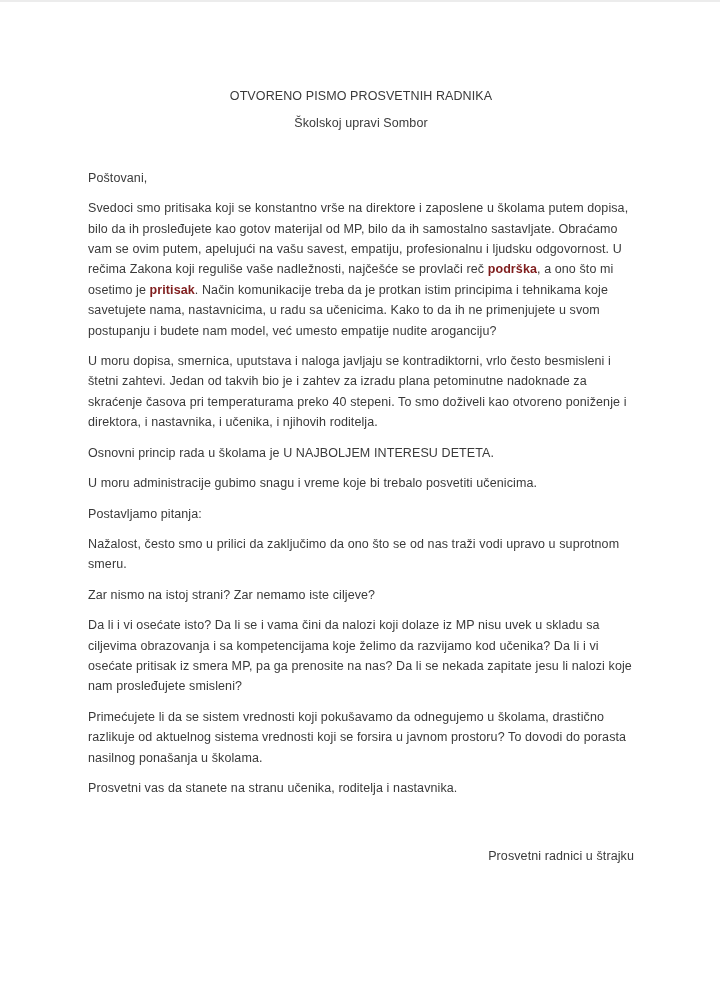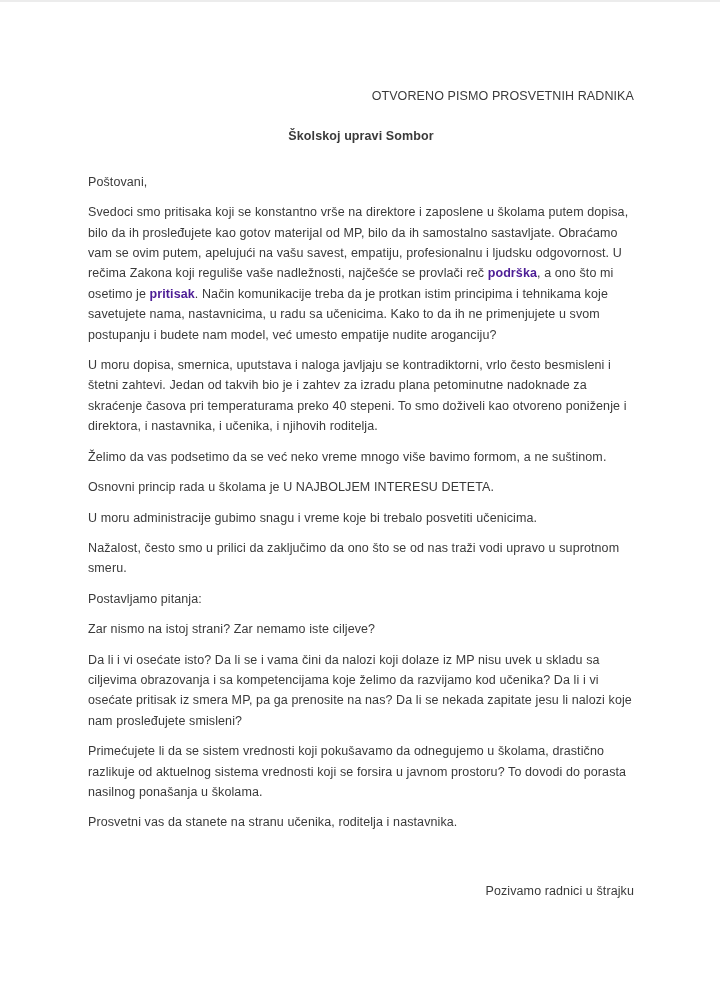--- a/index.html
+++ b/index.html
@@ -23,60 +23,58 @@
     position: absolute;
     left: 88px;
     right: 86px;
     top: 84px;
     color: var(--ink);
     font-size: 12.5px;
     line-height: 20.4px;
     letter-spacing: 0.1px;
   }
   .title {
-    text-align: right;
-    margin-bottom: 20px;
+    text-align: center;
+    margin-bottom: 7px;
     white-space: nowrap;
   }
   .subtitle {
     text-align: center;
-    margin-bottom: 25px;
-    font-weight: bold;
+    margin-bottom: 34px;
   }
   .salutation {
     margin-bottom: 10px;
   }
   .body p {
     margin-bottom: 10px;
   }
   .body b {
     font-weight: 700;
-    color: #4c1d95;
+    color: #7f1d1d;
   }
   .signature {
     text-align: right;
     margin-top: 48px;
   }
 </style>
 </head>
 <body>
 
 <div class="page">
   <div class="doc">
     <div class="title">OTVORENO PISMO PROSVETNIH RADNIKA</div>
     <div class="subtitle">Školskoj upravi Sombor</div>
     <div class="salutation">Poštovani,</div>
     <div class="body" id="letter-body">
         <p>Svedoci smo pritisaka koji se konstantno vrše na direktore i zaposlene u školama putem dopisa, bilo da ih prosleđujete kao gotov materijal od MP, bilo da ih samostalno sastavljate. Obraćamo vam se ovim putem, apelujući na vašu savest, empatiju, profesionalnu i ljudsku odgovornost. U rečima Zakona koji reguliše vaše nadležnosti, najčešće se provlači reč <b>podrška</b>, a ono što mi osetimo je <b>pritisak</b>. Način komunikacije treba da je protkan istim principima i tehnikama koje savetujete nama, nastavnicima, u radu sa učenicima. Kako to da ih ne primenjujete u svom postupanju i budete nam model, već umesto empatije nudite aroganciju?</p>
         <p>U moru dopisa, smernica, uputstava i naloga javljaju se kontradiktorni, vrlo često besmisleni i štetni zahtevi. Jedan od takvih bio je i zahtev za izradu plana petominutne nadoknade za skraćenje časova pri temperaturama preko 40 stepeni. To smo doživeli kao otvoreno poniženje i direktora, i nastavnika, i učenika, i njihovih roditelja.</p>
-        <p>Želimo da vas podsetimo da se već neko vreme mnogo više bavimo formom, a ne suštinom.</p>
         <p>Osnovni princip rada u školama je U NAJBOLJEM INTERESU DETETA.</p>
         <p>U moru administracije gubimo snagu i vreme koje bi trebalo posvetiti učenicima.</p>
+        <p>Postavljamo pitanja:</p>
         <p>Nažalost, često smo u prilici da zaključimo da ono što se od nas traži vodi upravo u suprotnom smeru.</p>
-        <p>Postavljamo pitanja:</p>
         <p>Zar nismo na istoj strani? Zar nemamo iste ciljeve?</p>
         <p>Da li i vi osećate isto? Da li se i vama čini da nalozi koji dolaze iz MP nisu uvek u skladu sa ciljevima obrazovanja i sa kompetencijama koje želimo da razvijamo kod učenika? Da li i vi osećate pritisak iz smera MP, pa ga prenosite na nas? Da li se nekada zapitate jesu li nalozi koje nam prosleđujete smisleni?</p>
         <p>Primećujete li da se sistem vrednosti koji pokušavamo da odnegujemo u školama, drastično razlikuje od aktuelnog sistema vrednosti koji se forsira u javnom prostoru? To dovodi do porasta nasilnog ponašanja u školama.</p>
         <p>Prosvetni vas da stanete na stranu učenika, roditelja i nastavnika.</p>
       </div>
-    <div class="signature">Pozivamo radnici u štrajku</div>
+    <div class="signature">Prosvetni radnici u štrajku</div>
   </div>
 </div>
 
 </body></html>

